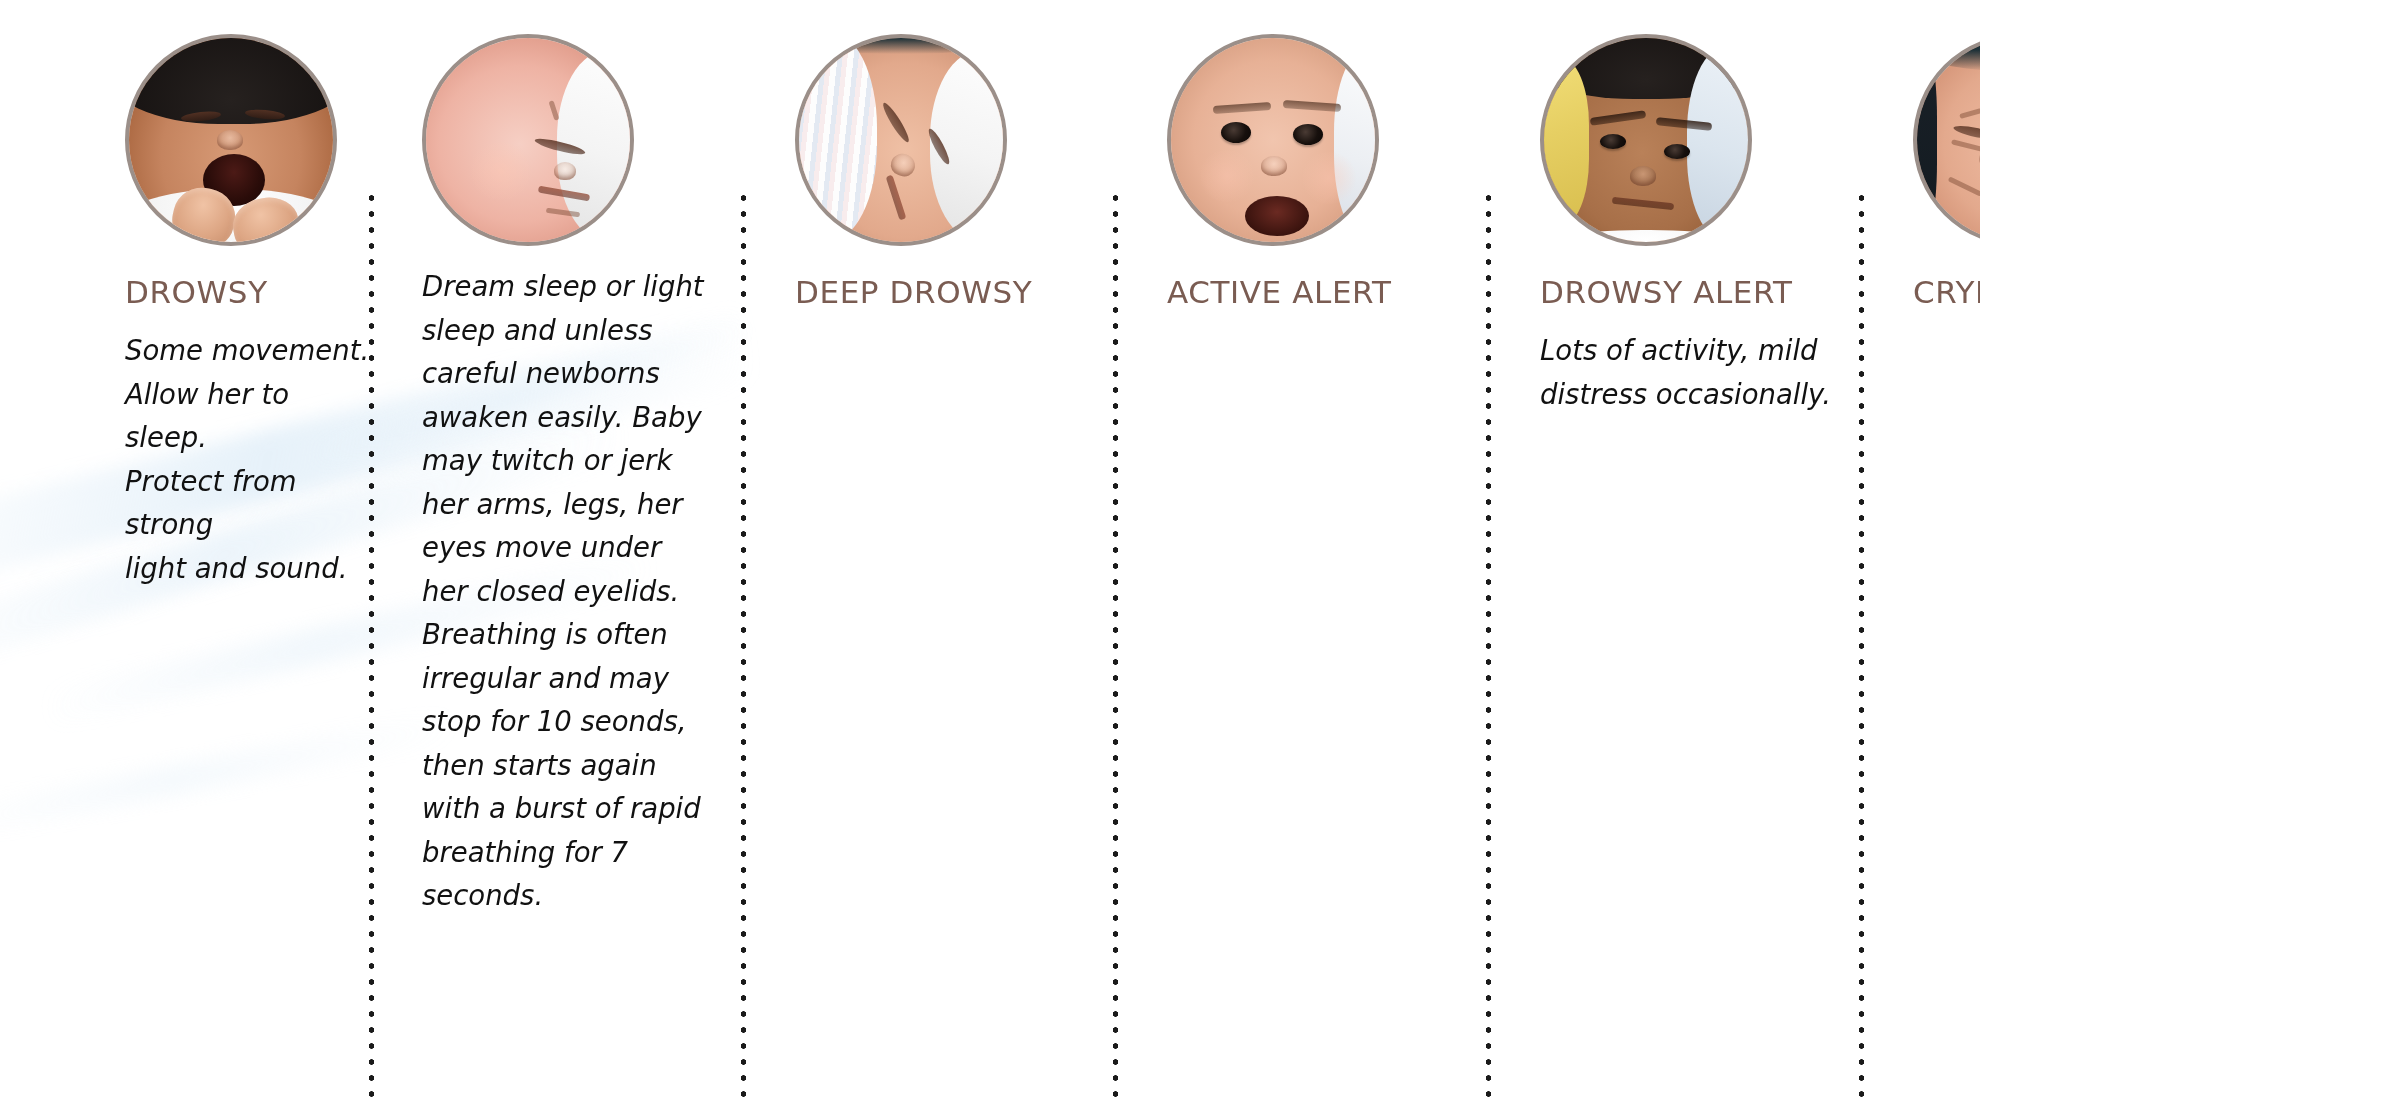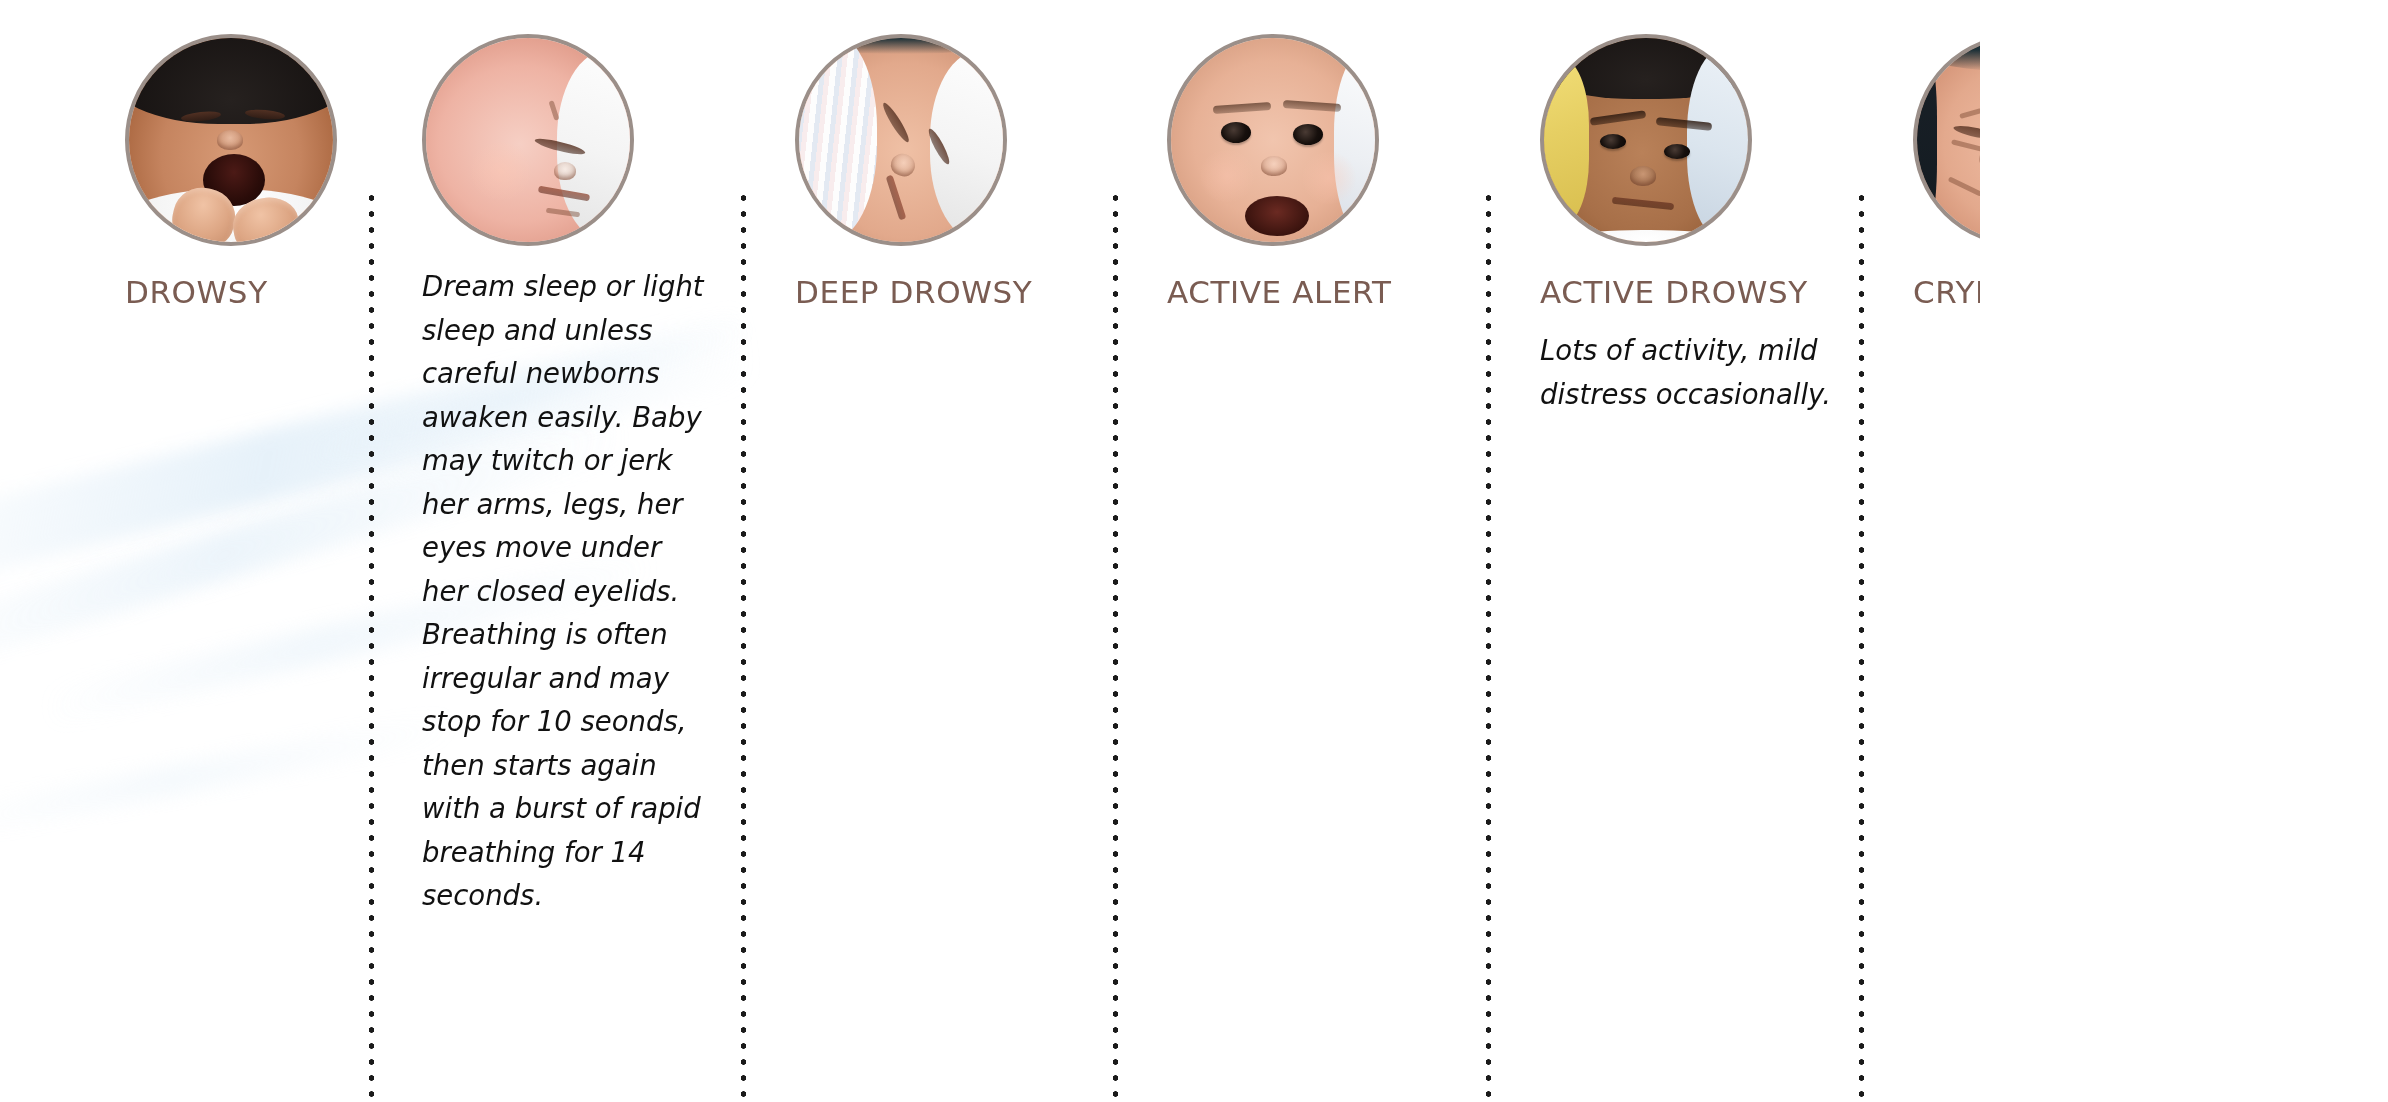--- a/index.html
+++ b/index.html
@@ -204,20 +204,24 @@
             <div class="eye-closed" style="left:52px; top:74px; transform:rotate(-6deg);"></div>
             <div class="eye-closed" style="left:116px; top:72px; transform:rotate(5deg);"></div>
             <div class="nose" style="left:88px; top:92px;"></div>
             <div class="mouth-open" style="left:74px; top:116px; width:62px; height:52px;"></div>
             <div class="hand" style="left:44px; top:150px; width:62px; height:58px; transform:rotate(12deg);"></div>
             <div class="hand" style="left:104px; top:160px; width:66px; height:54px; transform:rotate(-10deg);"></div>
           </div>
         </div>
       </div>
       <div class="heading">DROWSY</div>
+      <div class="body-text">Some movement.
+Allow her to sleep.
+Protect from strong
+light and sound.</div>
       <div class="divider" style="right:0px;"></div>
     </div>
 
     <div class="col" style="width:372px; padding-left:47px;">
       <div class="photo-wrap">
         <div class="photo">
           <div class="scene skin-b">
             <div class="cloth-right"></div>
             <div class="crease" style="left:118px; top:70px; width:20px; transform:rotate(72deg);"></div>
             <div class="eye-closed" style="left:108px; top:104px; width:52px; transform:rotate(14deg);"></div>
@@ -234,21 +238,21 @@
 awaken easily. Baby
 may twitch or jerk
 her arms, legs, her
 eyes move under
 her closed eyelids.
 Breathing is often
 irregular and may
 stop for 10 seonds,
 then starts again
 with a burst of rapid
-breathing for 14
+breathing for 7
 seconds.</div>
       <div class="divider" style="right:0px;"></div>
     </div>
 
     <div class="col" style="width:372px; padding-left:48px;">
       <div class="photo-wrap">
         <div class="photo">
           <div class="scene skin-c">
             <div class="dark-bg-top" style="height:26%;"></div>
             <div class="cap-stripe"></div>
@@ -294,21 +298,21 @@
             <div class="brow" style="left:46px; top:76px; width:56px; transform:rotate(-8deg); background:linear-gradient(180deg,rgba(45,26,16,.85),rgba(35,18,10,.5));"></div>
             <div class="brow" style="left:112px; top:82px; width:56px; transform:rotate(6deg); background:linear-gradient(180deg,rgba(45,26,16,.85),rgba(35,18,10,.5));"></div>
             <div class="eye small" style="left:56px; top:96px;"></div>
             <div class="eye small" style="left:120px; top:106px;"></div>
             <div class="nose" style="left:86px; top:128px; background:radial-gradient(ellipse at 50% 40%, rgba(240,200,175,.35), rgba(90,50,28,.4));"></div>
             <div class="mouth-line" style="left:68px; top:162px; width:62px; transform:rotate(6deg); background:linear-gradient(180deg,rgba(110,58,38,.85),rgba(70,32,18,.6));"></div>
             <div class="cloth-white" style="height:24%;"></div>
           </div>
         </div>
       </div>
-      <div class="heading">ACTIVE DROWSY</div>
+      <div class="heading">DROWSY ALERT</div>
       <div class="body-text">Lots of activity, mild
 distress occasionally.</div>
       <div class="divider" style="right:0px;"></div>
     </div>
 
     <div class="col" style="width:420px; padding-left:48px;">
       <div class="photo-wrap">
         <div class="photo">
           <div class="scene skin-f">
             <div class="dark-bg-top"></div>

